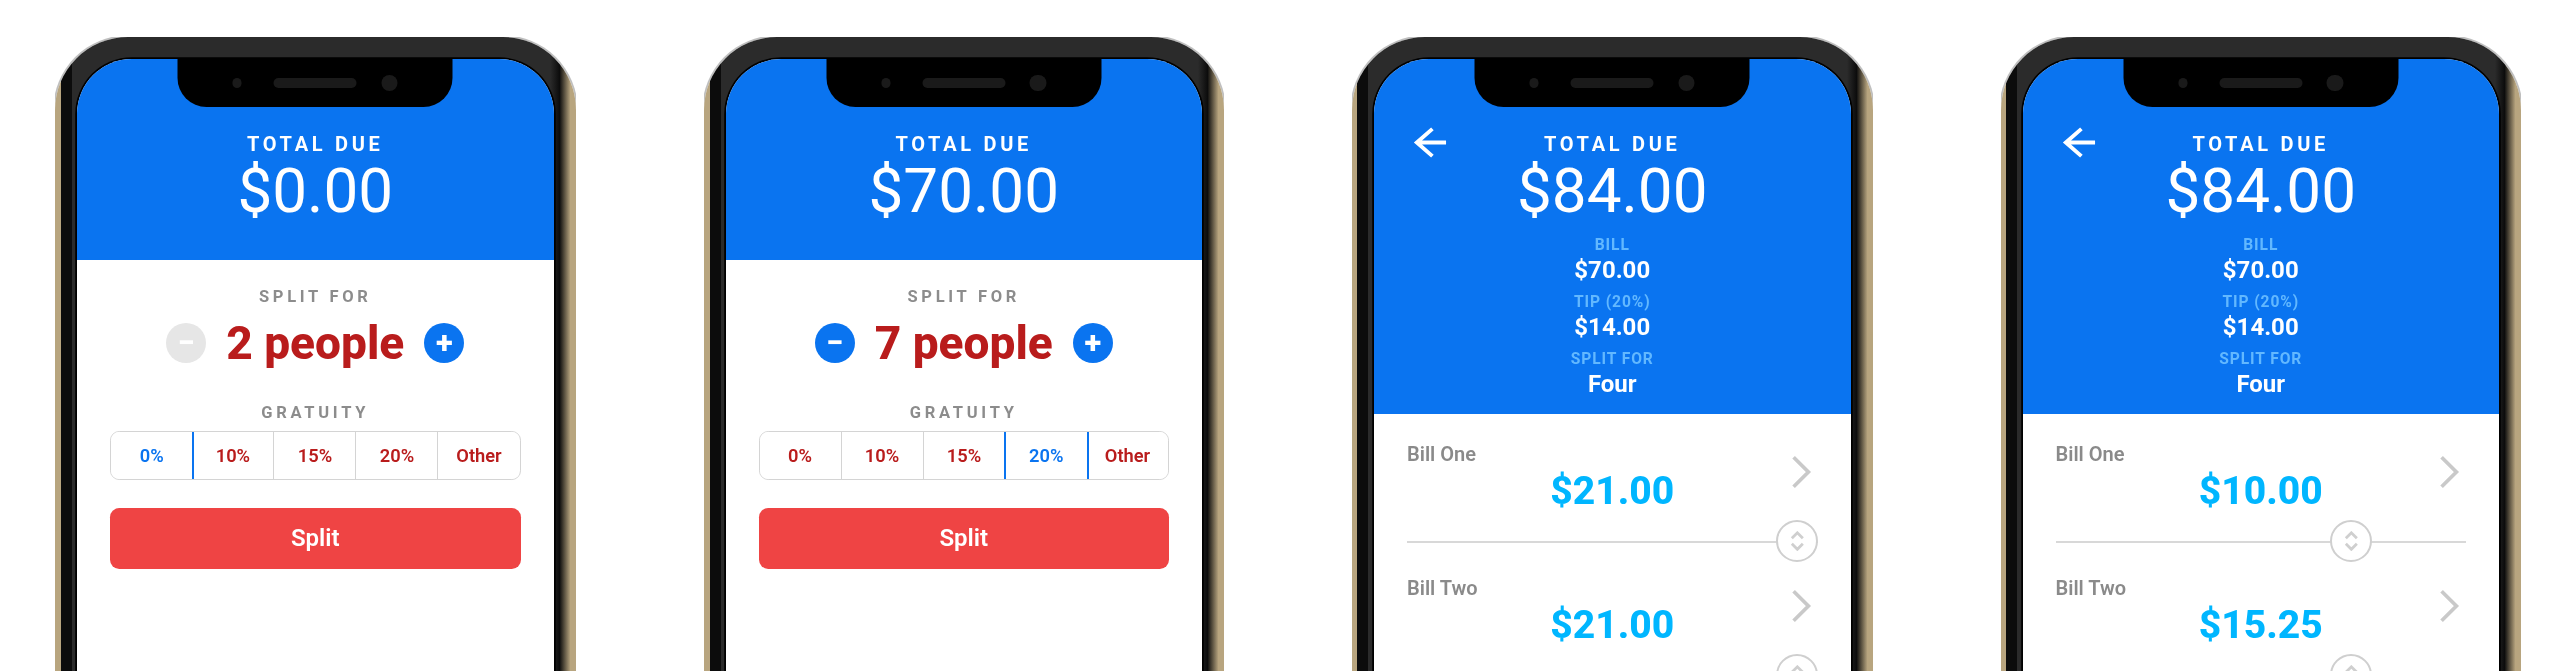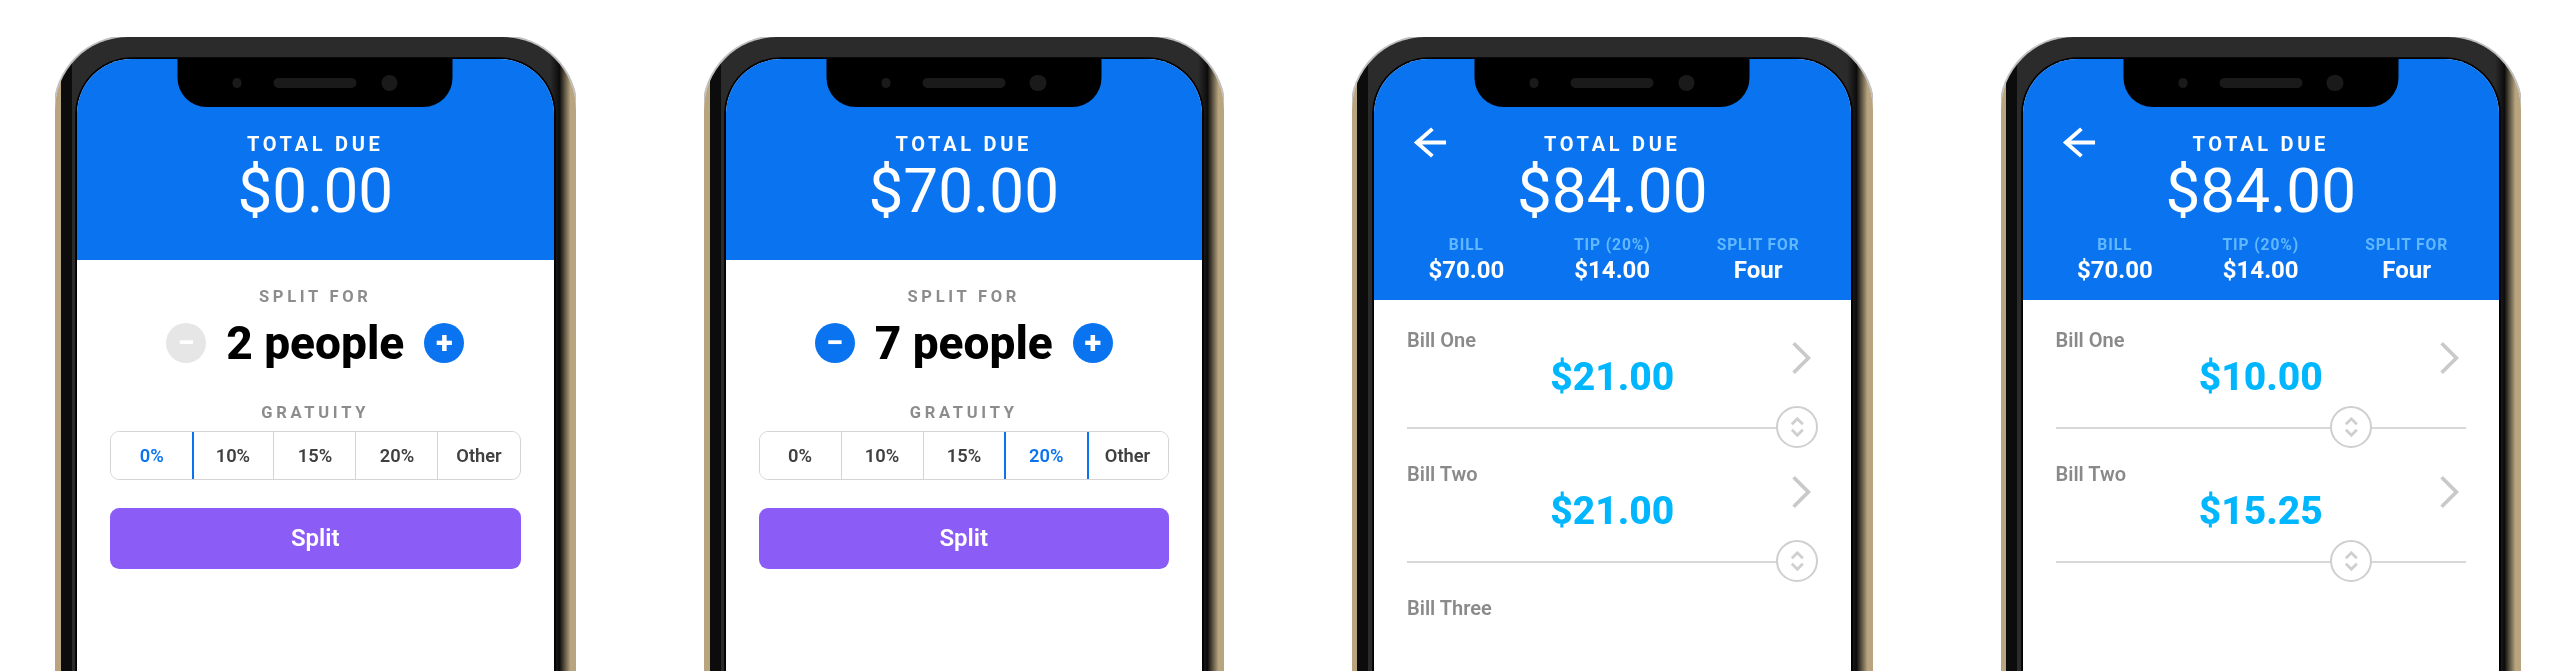--- a/index.html
+++ b/index.html
@@ -67,66 +67,67 @@
   .header .back svg { width: 39px; height: 39px; stroke:#fff; stroke-width:4; fill:none; }
   .hdr-label {
     font-size: 20px; font-weight: 700; letter-spacing: 3.7px;
   }
   .hdr-amount {
     font-size: 62px; font-weight: 400; line-height: 1.05;
     margin-top: 1.8px;
   }
   .header.short { padding-bottom: 37px; }
   .hdr-sub {
-    display: flex; justify-content: center;
+    display: flex; justify-content: flex-end;
     padding: 13px 24px 16.5px;
     gap: 9.2px;
+    flex-direction: column;
   }
   .sub-col { flex:1; text-align:center; }
   .sub-col .sub-label { color:#62b8ff; font-size:15.6px; font-weight:700; letter-spacing:0.9px; }
   .sub-col .sub-val   { color:#fff; font-size:24px; font-weight:700; margin-top:1.8px; }
 
   
   .body { padding: 27.5px 33px 0; text-align:center; }
   .sec-label {
     color:#8c8c8c; font-size:16.5px; font-weight:700; letter-spacing:3.7px;
     margin-bottom: 9.2px;
   }
   .stepper {
     display:flex; align-items:center; justify-content:center; gap:20px;
     margin-bottom: 33px;
   }
-  .people-val { color:#000000; font-size:46px; font-weight:800; }
+  .people-val { color:#b91c1c; font-size:46px; font-weight:800; }
   .iconbtn {
     width:40px; height:40px; border-radius:50%;
     display:flex; align-items:center; justify-content:center;
     font-weight:800; font-size:31px; line-height:0;
     cursor:pointer; user-select:none;
   }
   .iconbtn.minus.disabled { background:#e6e6e6; color:#fff; cursor:default; }
   .iconbtn.minus          { background:#0a74f0; color:#fff; }
   .iconbtn.plus           { background:#0a74f0; color:#fff; }
 
   .grat-group {
     display:flex; border:1.8px solid #d4d4d4; border-radius:9.2px;
     overflow:hidden; margin-bottom: 27.5px;
   }
   .grat-opt {
     flex:1; padding:13px 0; font-size:18.3px; font-weight:600;
-    color:#404040; border-right:1.8px solid #d4d4d4; cursor:pointer;
+    color:#b91c1c; border-right:1.8px solid #d4d4d4; cursor:pointer;
     background:#fff;
   }
   .grat-opt:last-child { border-right:none; }
   .grat-opt.selected {
     color:#0a74f0; border:2.8px solid #0a74f0;
     margin:-1.8px; z-index:1; background:#fff;
   }
 
   .primary-btn {
-    background:#8b5cf6; color:#fff; border-radius:9.2px;
+    background:#ef4444; color:#fff; border-radius:9.2px;
     font-size:24px; font-weight:600; text-align:center;
     padding:16.5px 0; cursor:pointer;
   }
 
   
   .bills { padding: 14.7px 33px 0; }
   .bill-row {
     position:relative;
     padding: 13px 0 5.5px;
   }

